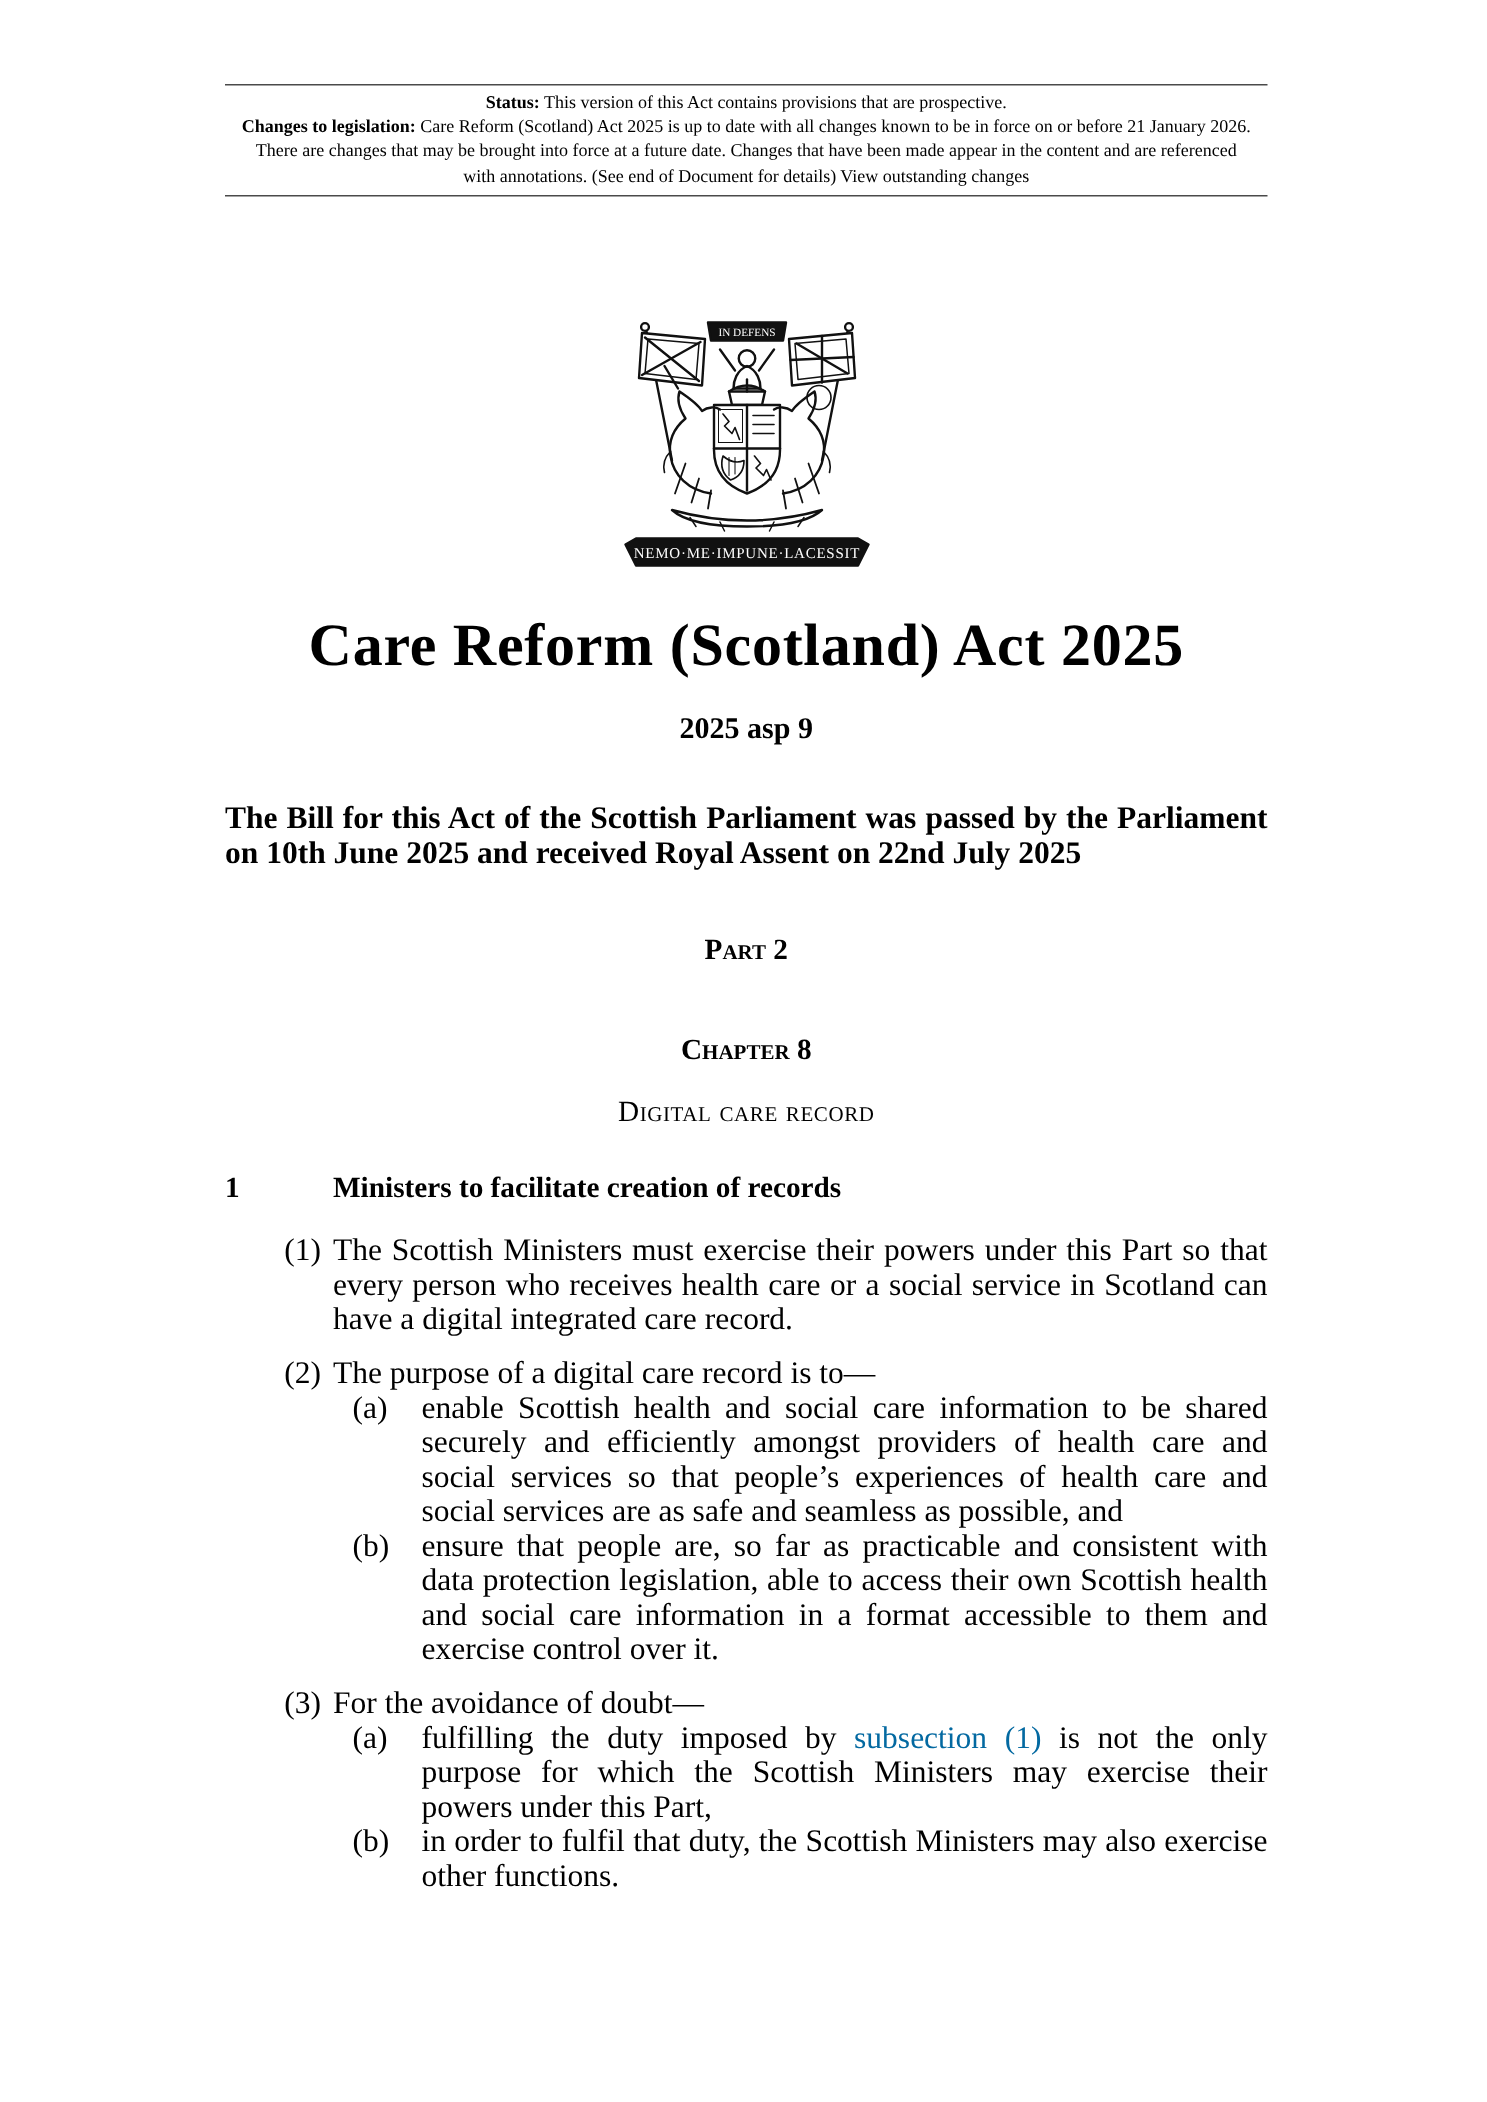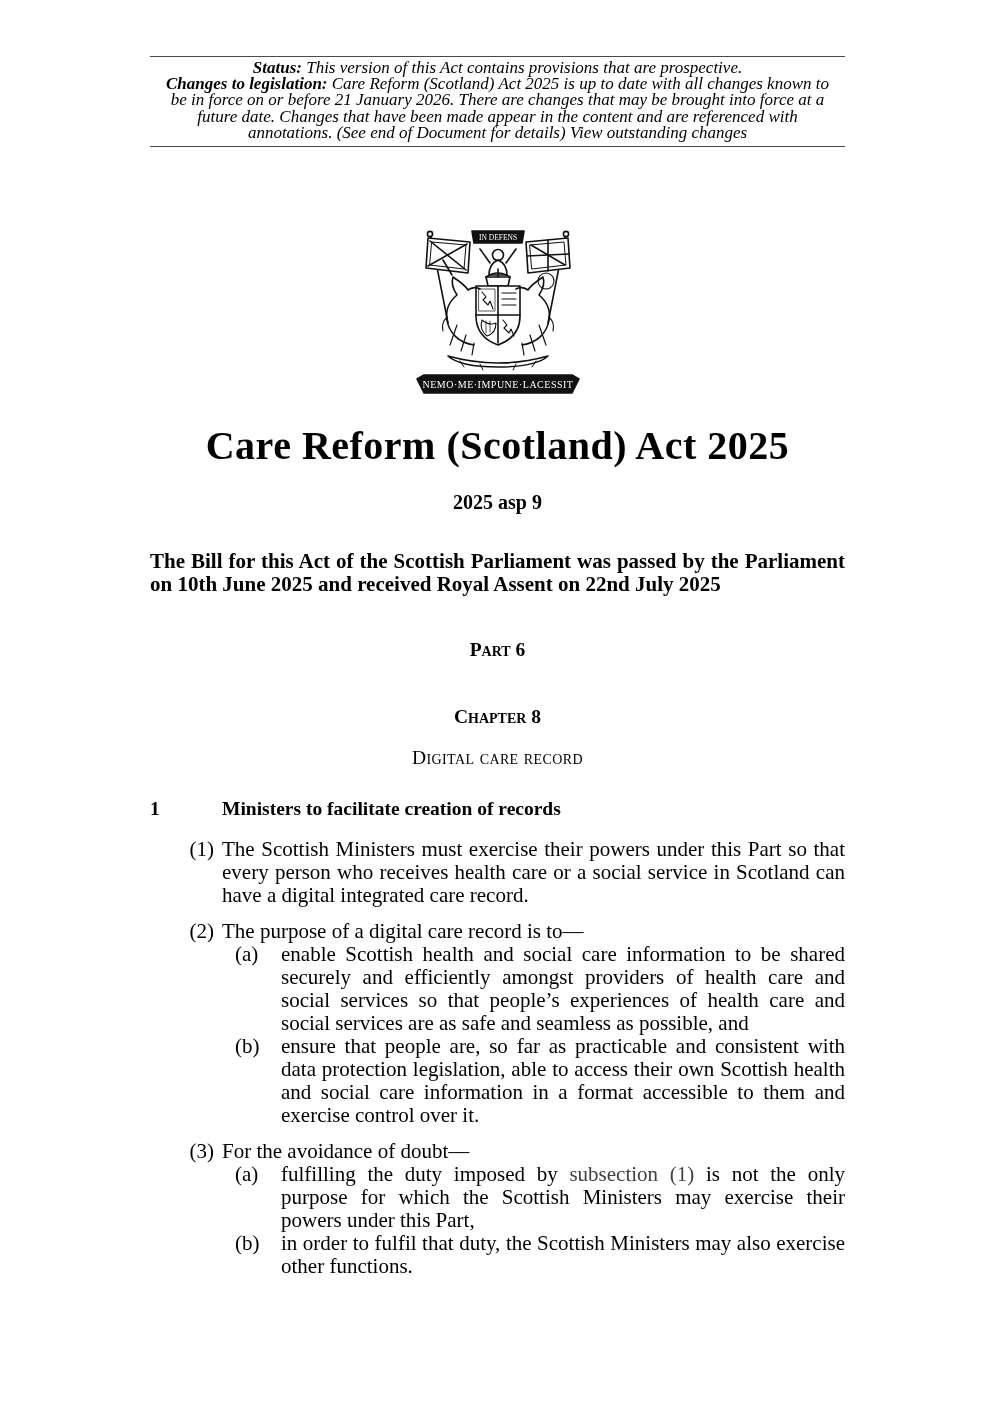--- a/index.html
+++ b/index.html
@@ -9,21 +9,21 @@
     -webkit-font-smoothing:antialiased;
     overflow:hidden;
   }
   .content { width:695px; margin-left:150px; }
 
   
   .notice {
     margin-top:56px;
     border-top:1px solid #4a4a4a; border-bottom:1px solid #4a4a4a;
     padding:3px 10px 5px;
-    font-style:italic; font-size:17px; line-height:16.2px;
+    font-size:12px; line-height:16.2px;
     text-align:center;
   }
   .notice b { font-weight:bold; }
   .view-link { white-space:nowrap; }
 
   
   .arms-wrap { margin-top:78px; text-align:center; height:178px; }
 
   
   .act-title {
@@ -54,21 +54,21 @@
   }
   .sec-num { position:absolute; left:0; }
 
   .sub { position:relative; padding-left:72px; margin-top:13px; }
   .sub.first { margin-top:18px; }
   .sub > .marker { position:absolute; left:0; width:64px; text-align:right; }
 
   .para { position:relative; padding-left:131px; }
   .para > .pmarker { position:absolute; left:85px; }
 
-  a.inline-link, .inline-link { color:#404040; text-decoration:none; cursor:pointer; }
+  a.inline-link, .inline-link { color:#0369a1; text-decoration:none; cursor:pointer; }
 
   svg text { font-family:"Liberation Serif", serif; }
 </style>
 </head>
 <body>
 
 <div class="content">
 
   <div class="notice">
     <div><b>Status:</b><span> This version of this Act contains provisions that are prospective.</span></div>
@@ -138,21 +138,21 @@
       <polygon points="24,150 172,150 179,154 172,168 24,168 17,154" fill="#111" stroke="#111"></polygon>
       <text x="98" y="163" font-size="10" fill="#fff" stroke="none" text-anchor="middle" letter-spacing="0.5">NEMO·ME·IMPUNE·LACESSIT</text>
     </svg>
   </div>
 
   <h1 class="act-title">Care Reform (Scotland) Act 2025</h1>
   <div class="asp">2025 asp 9</div>
 
   <p class="bodytext passed">The Bill for this Act of the Scottish Parliament was passed by the Parliament on 10th June 2025 and received Royal Assent on 22nd July 2025</p>
 
-  <div class="center-head head-num part-num">Part 6</div>
+  <div class="center-head head-num part-num">Part 2</div>
 
   <div class="center-head head-num chapter-num">Chapter 8</div>
   <div class="center-head head-title chapter-title">Digital care record</div>
 
   <div class="sec-head">
     <span class="sec-num">1</span>
     <span>Ministers to facilitate creation of records</span>
   </div>
 
   <div class="bodytext sub first">

